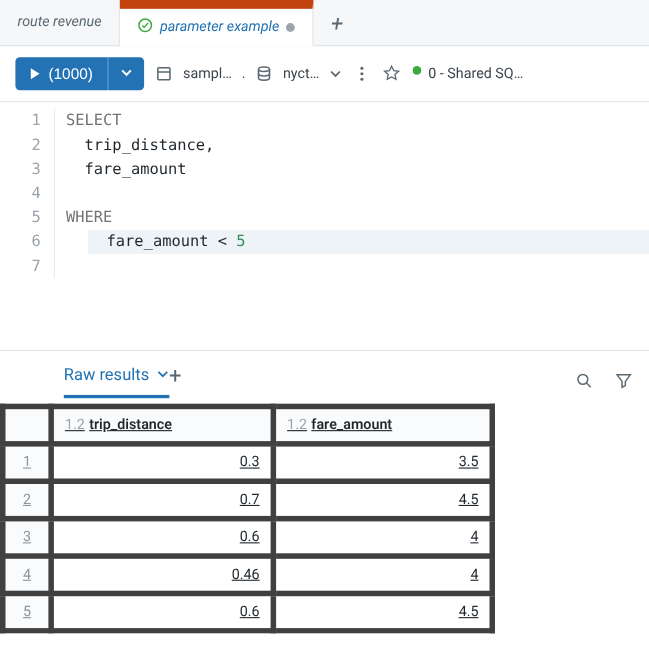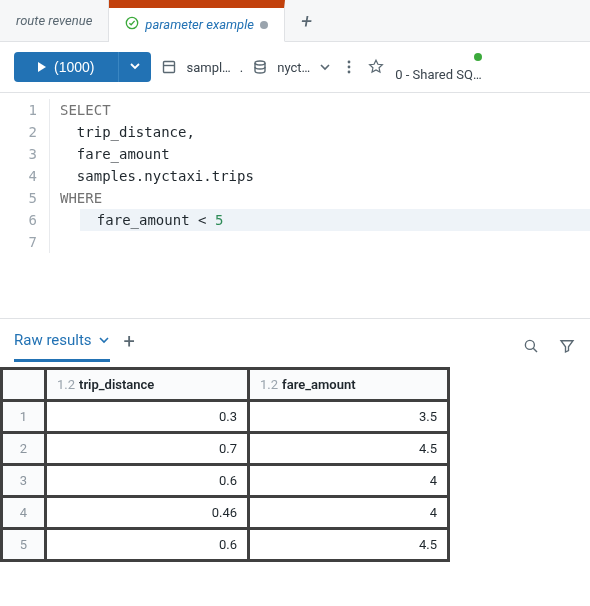--- a/index.html
+++ b/index.html
@@ -56,21 +56,21 @@
   display: flex;
 }
 .run-btn {
   display: flex;
   align-items: center;
   gap: 8px;
   background: #2272b4;
   color: #fff;
   border: none;
   border-radius: 4px 0 0 4px;
-  padding: 7px 24px;
+  padding: 7px 14px;
   font-size: 14px;
   cursor: pointer;
 }
 .run-chevron {
   background: #2272b4;
   border: none;
   border-left: 1px solid #3a86c2;
   color: #fff;
   border-radius: 0 4px 4px 0;
   padding: 7px 10px;
@@ -91,27 +91,26 @@
 }
 .catalog svg { flex-shrink: 0; }
 .tb-icon {
   color: #5a6872;
   cursor: pointer;
   display: flex;
   align-items: center;
 }
 .cluster {
   display: flex;
-  align-items: flex-end;
+  align-items: flex-start;
   gap: 6px;
   color: #3a444d;
   cursor: pointer;
   white-space: nowrap;
   overflow: hidden;
-  flex-direction: column;
 }
 .green-dot {
   width: 8px; height: 8px; border-radius: 50%; background: #3caa3c;
 }
 .editor {
   display: flex;
   font-family: "Menlo", "Consolas", monospace;
   font-size: 14px;
   line-height: 22px;
   padding: 6px 0;
@@ -135,21 +134,21 @@
 .spacer { height: 60px; border-bottom: 1px solid #e0e2e5; }
 .results-head {
   display: flex;
   align-items: center;
   justify-content: space-between;
   padding: 10px 14px 0 14px;
 }
 .results-left {
   display: flex;
   align-items: center;
-  gap: 14px;
+  margin-left: 44px;
 }
 .raw-tab {
   color: #2272b4;
   font-size: 15px;
   padding-bottom: 10px;
   border-bottom: 3px solid #2272b4;
   display: flex;
   align-items: center;
   gap: 6px;
   cursor: pointer;
@@ -164,24 +163,25 @@
   color: #5a6872;
   cursor: pointer;
   padding-bottom: 10px;
 }
 table.results {
   border-collapse: collapse;
   width: 450px;
   margin-top: 4px;
 }
 .results th, .results td {
-  border: 3px solid #404040;
+  border: 5px solid #404040;
   padding: 7px 10px;
   text-align: right;
   font-size: 13px;
+  text-decoration: underline;
 }
 .results th {
   background: #fafbfc;
   text-align: left;
   font-weight: 600;
 }
 .results th .typ {
   color: #9aa4ad;
   font-weight: 400;
   margin-right: 4px;
@@ -274,21 +274,21 @@
     <div>3</div>
     <div>4</div>
     <div>5</div>
     <div>6</div>
     <div>7</div>
   </div>
   <div class="code">
     <div class="line"><span class="kw">SELECT</span></div>
     <div class="line"><span>  </span><span>trip_distance,</span></div>
     <div class="line"><span>  </span><span>fare_amount</span></div>
-    <div class="line"><span>  </span><span>samples.nyctaxi.trips</span></div>
+    <div class="line"><span>  </span></div>
     <div class="line"><span class="kw">WHERE</span></div>
     <div class="line hl"><span>  </span><span>fare_amount &lt; </span><span class="num">5</span></div>
   </div>
 </div>
 
 <div class="spacer"></div>
 
 <div class="results-head">
   <div class="results-left">
     <div class="raw-tab">

